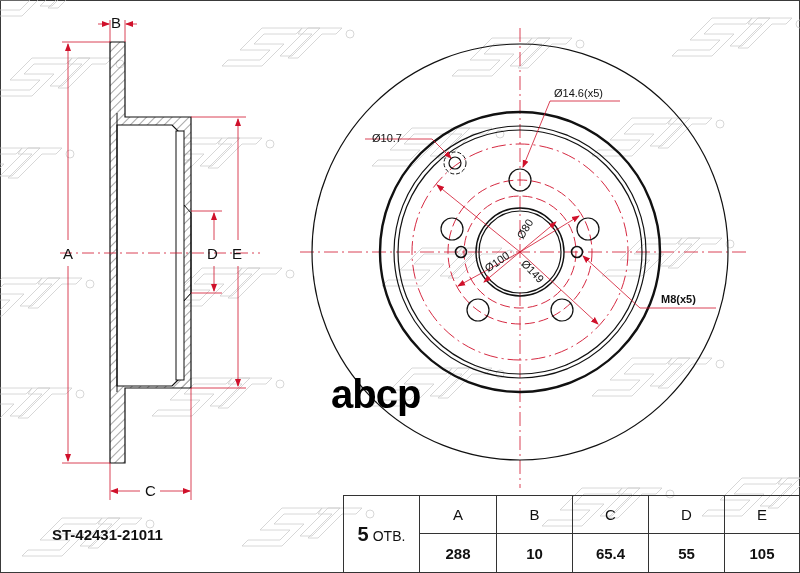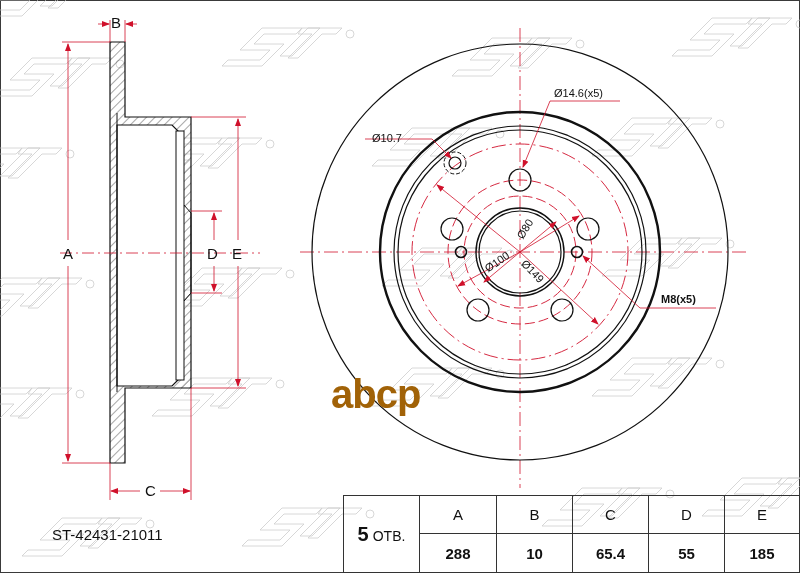--- a/index.html
+++ b/index.html
@@ -2,28 +2,28 @@
 <html><head>
 <meta charset="utf-8">
 <style>
   html, body { margin: 0; padding: 0; background: #ffffff; }
   body { width: 800px; height: 573px; position: relative; overflow: hidden; font-family: "Liberation Sans", sans-serif; }
   .frame { position: absolute; left: 0; top: 0; width: 798px; height: 571px; border: 1px solid #3a3a3a; }
   svg.drawing { position: absolute; left: 0; top: 0; }
   .lbl { position: absolute; font-family: "Liberation Sans", sans-serif; color: #111; line-height: 1; white-space: nowrap; }
   .dim-letter { font-size: 15px; }
   .callout { font-size: 11px; }
-  .part-number { position: absolute; left: 52px; top: 526px; font-size: 15px; font-weight: normal; color: #111; }
+  .part-number { position: absolute; left: 52px; top: 526px; font-size: 15px; font-weight: bold; color: #111; }
   .spec-table { position: absolute; left: 343px; top: 495px; border-collapse: collapse; background: transparent; }
   .spec-table td { border: 1.5px solid #333; text-align: center; font-size: 15px; color: #111; padding: 0; }
   .spec-table td.holes { width: 75px; font-size: 14px; }
   .spec-table td.holes .num { font-size: 20px; font-weight: bold; margin-right: 4px; }
   .spec-table td.h { height: 37px; }
   .spec-table td.v { height: 38px; font-weight: bold; }
-  .watermark { position: absolute; left: 331px; top: 372px; font-size: 40px; font-weight: bold; color: #a16207; letter-spacing: -1px; }
+  .watermark { position: absolute; left: 331px; top: 372px; font-size: 40px; font-weight: bold; color: #000000; letter-spacing: -1px; }
 </style>
 </head>
 <body>
 
 <div class="frame"></div>
 
 <svg class="drawing" width="800" height="573" viewBox="0 0 800 573">
   <defs>
     <pattern id="hatch" patternUnits="userSpaceOnUse" width="6" height="6" patternTransform="rotate(45)">
       <line x1="0" y1="0" x2="0" y2="6" stroke="#222" stroke-width="0.8"></line>
@@ -177,16 +177,16 @@
     <td class="h" style="width:75px">B</td>
     <td class="h" style="width:75px">C</td>
     <td class="h" style="width:75px">D</td>
     <td class="h" style="width:74px">E</td>
   </tr>
   <tr>
     <td class="v">288</td>
     <td class="v">10</td>
     <td class="v">65.4</td>
     <td class="v">55</td>
-    <td class="v">185</td>
+    <td class="v">105</td>
   </tr>
 </tbody>
   </table>
 
 </body></html>

